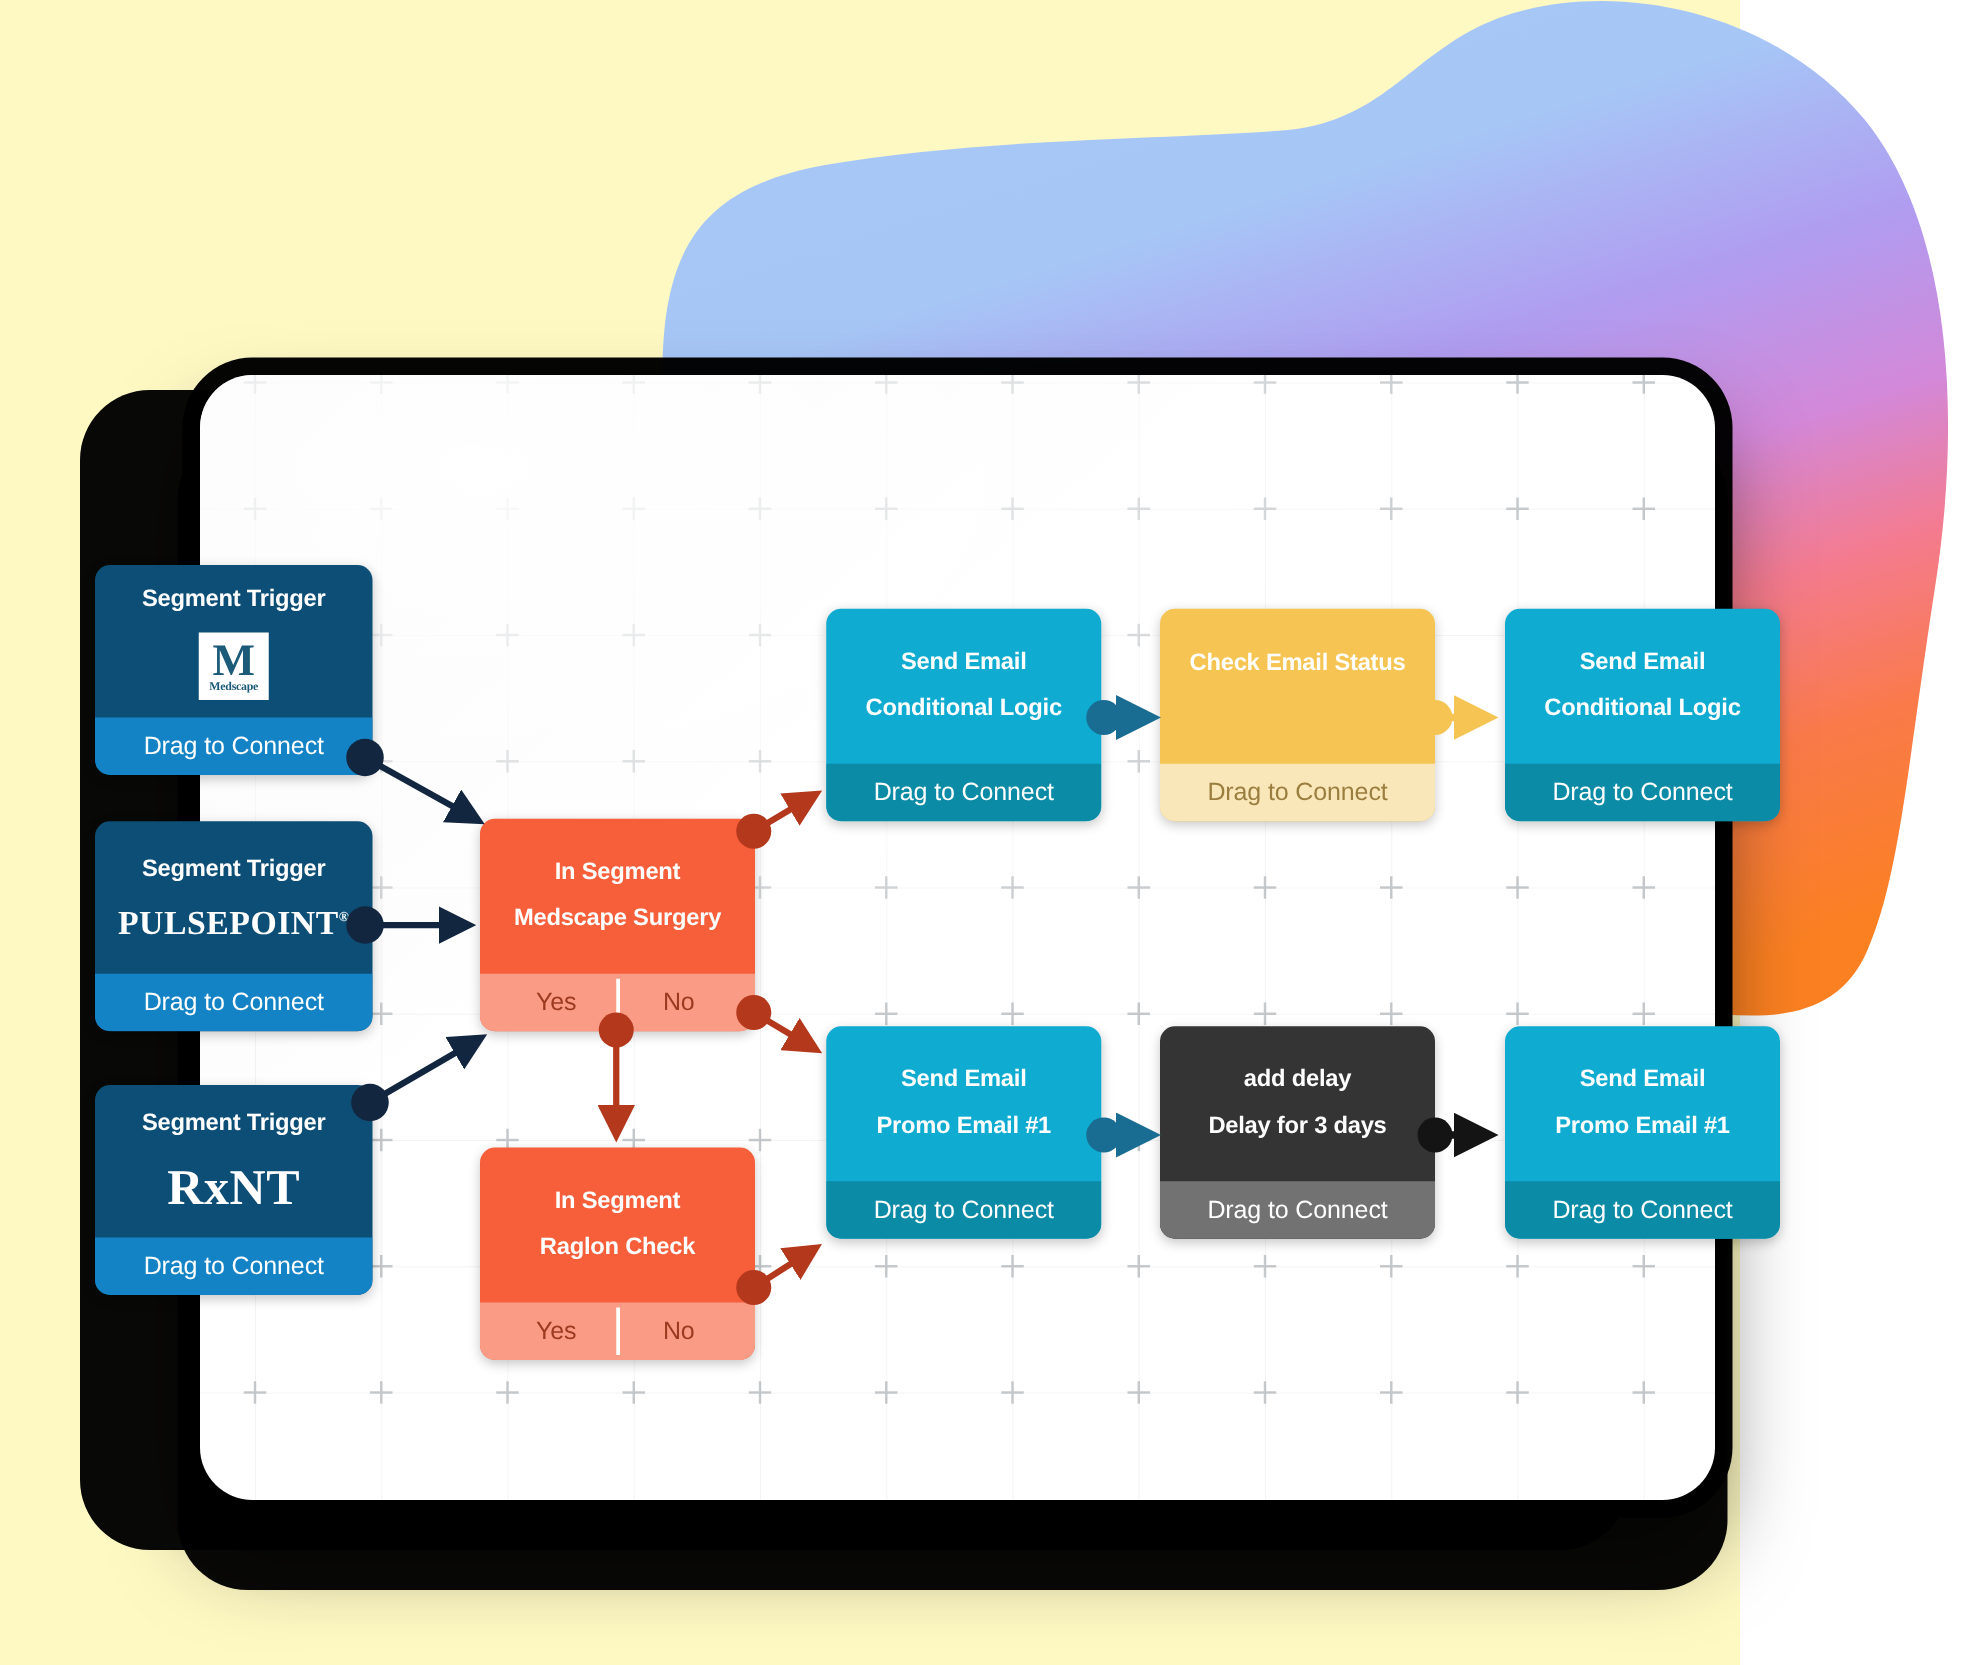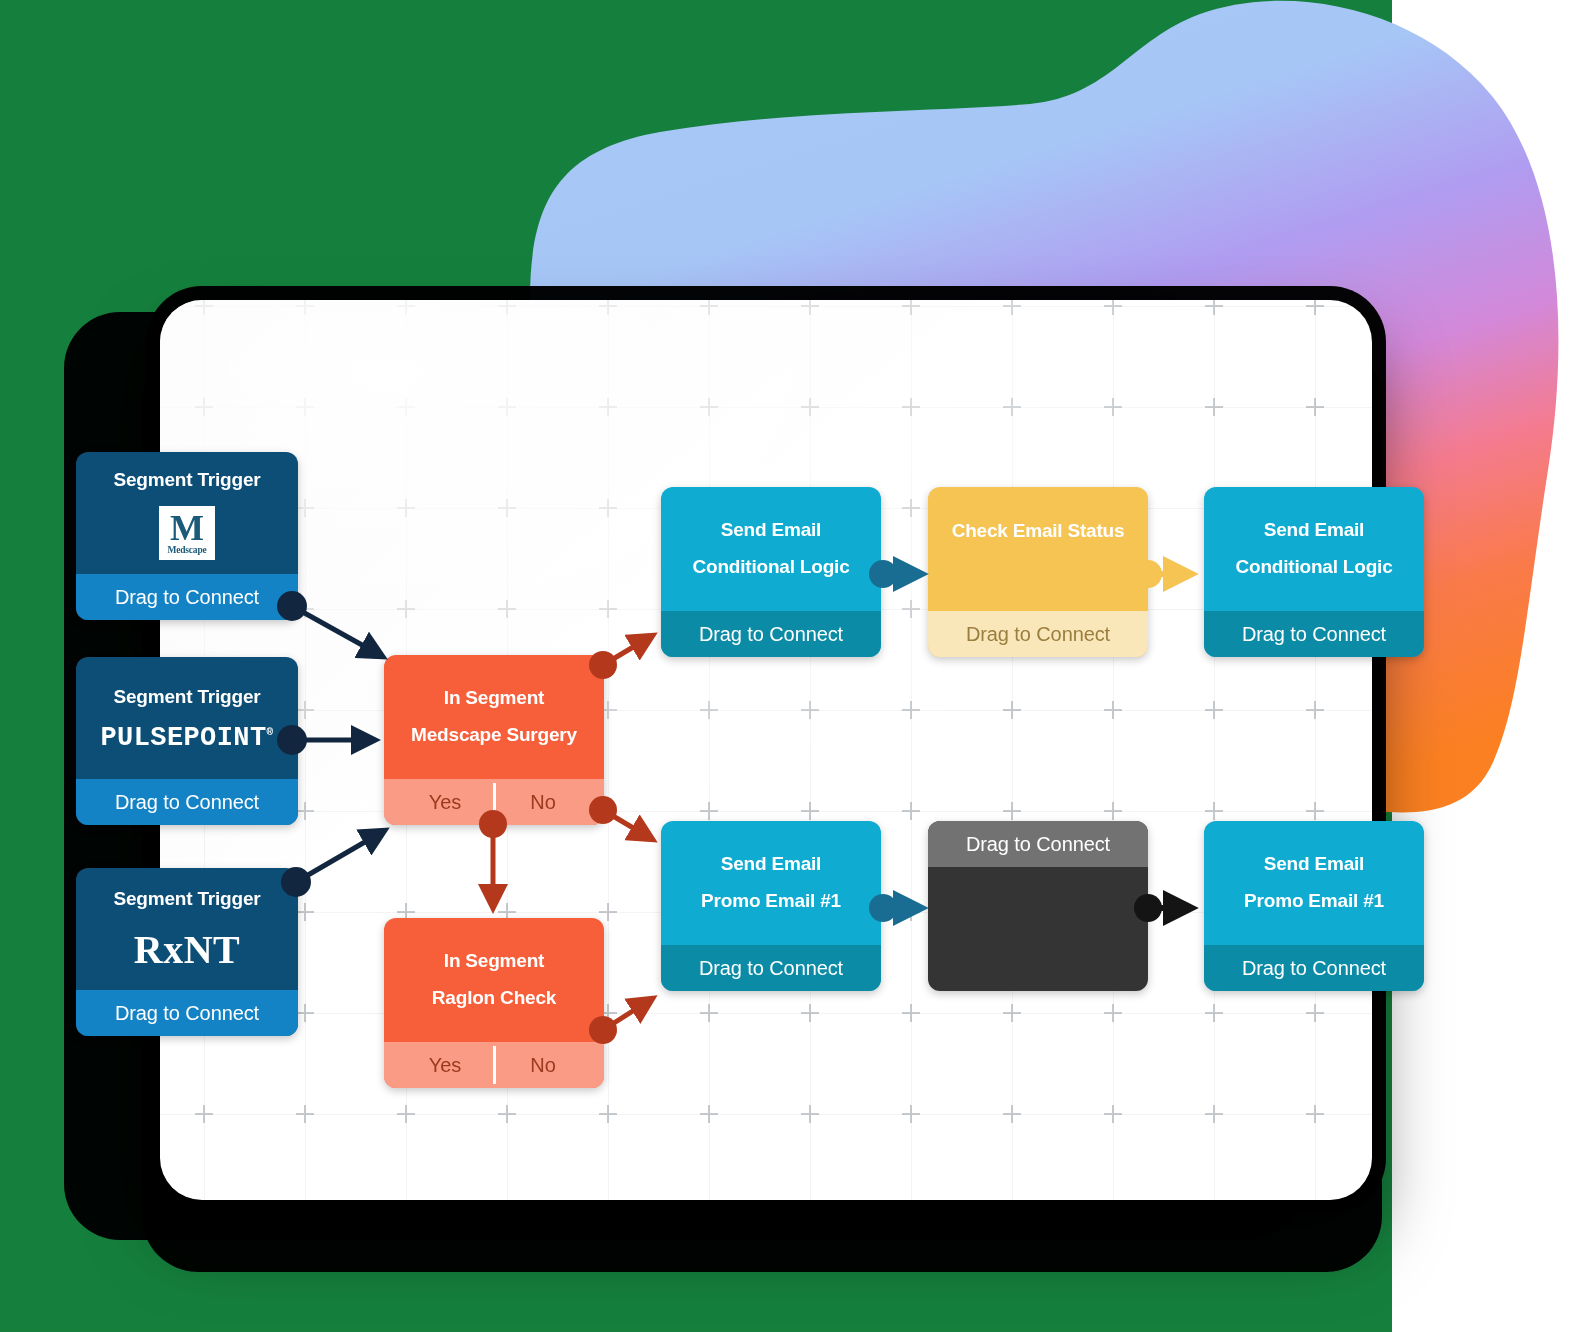--- a/index.html
+++ b/index.html
@@ -9,21 +9,21 @@
     height: 1332px;
     overflow: hidden;
     background: #ffffff;
     font-family: "Liberation Sans", sans-serif;
   }
 
   #stage {
     position: relative;
     width: 1392px;
     height: 1332px;
-    background: #15803d;
+    background: #fef9c3;
   }
 
   
   #blob-wrap {
     position: absolute;
     inset: 0;
     z-index: 0;
     pointer-events: none;
   }
   #blob-wrap svg { display: block; width: 1576px; height: 1332px; }
@@ -186,21 +186,21 @@
   .logo-medscape .word {
     font-family: "Liberation Serif", serif;
     font-size: 9.5px;
     font-weight: bold;
     color: #1b5a78;
     letter-spacing: -0.2px;
     margin-top: 1px;
     text-align: center;
   }
   .logo-pulsepoint {
-    font-family: Liberation Mono, monospace;
+    font-family: Liberation Serif, serif;
     font-size: 27px;
     font-weight: bold;
     color: #ffffff;
     letter-spacing: 0.4px;
     white-space: nowrap;
   }
   .logo-pulsepoint sup { font-size: 11px; vertical-align: super; }
   .logo-rxnt {
     font-family: "Liberation Serif", serif;
     font-size: 40px;
@@ -636,20 +636,24 @@
 
     <div class="node cyan" style="left:661px; top:821px; width:220px; height:170px;">
       <div class="node-body">
         <div class="node-title">Send Email</div>
         <div class="node-sub">Promo Email #1</div>
       </div>
       <div class="node-foot">Drag to Connect</div>
     </div>
 
     <div class="node dark" style="left:928px; top:821px; width:220px; height:170px;">
+      <div class="node-body">
+        <div class="node-title">add delay</div>
+        <div class="node-sub">Delay for 3 days</div>
+      </div>
       <div class="node-foot">Drag to Connect</div>
     </div>
 
     <div class="node cyan" style="left:1204px; top:821px; width:220px; height:170px;">
       <div class="node-body">
         <div class="node-title">Send Email</div>
         <div class="node-sub">Promo Email #1</div>
       </div>
       <div class="node-foot">Drag to Connect</div>
     </div>

